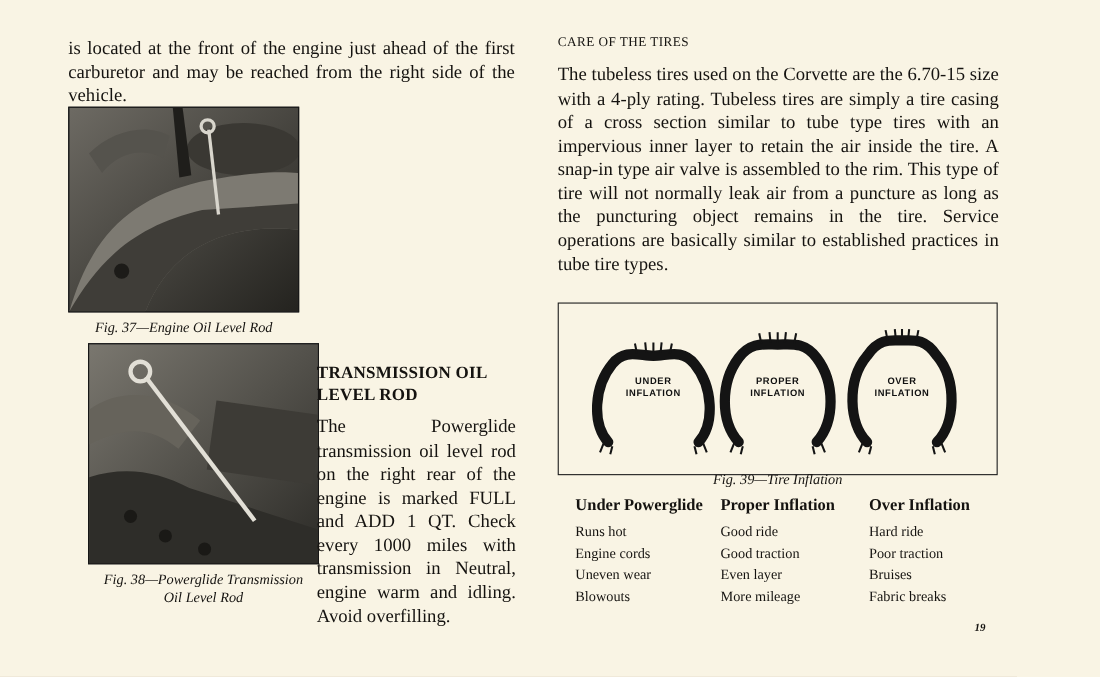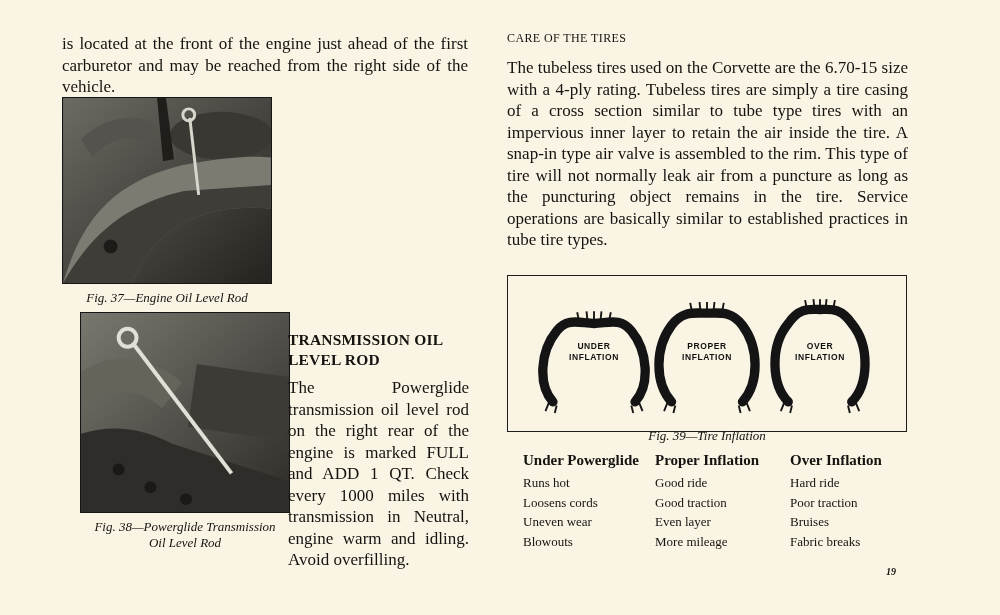--- a/index.html
+++ b/index.html
@@ -163,21 +163,21 @@
 
   <div class="abs tire-table" style="left:523px; top:450px; width:384px;">
     <div class="th">Under Powerglide</div>
     <div class="th">Proper Inflation</div>
     <div class="th">Over Inflation</div>
 
     <div class="td">Runs hot</div>
     <div class="td">Good ride</div>
     <div class="td">Hard ride</div>
 
-    <div class="td">Loosens cords</div>
+    <div class="td">Engine cords</div>
     <div class="td">Good traction</div>
     <div class="td">Poor traction</div>
 
     <div class="td">Uneven wear</div>
     <div class="td">Even layer</div>
     <div class="td">Bruises</div>
 
     <div class="td">Blowouts</div>
     <div class="td">More mileage</div>
     <div class="td">Fabric breaks</div>

